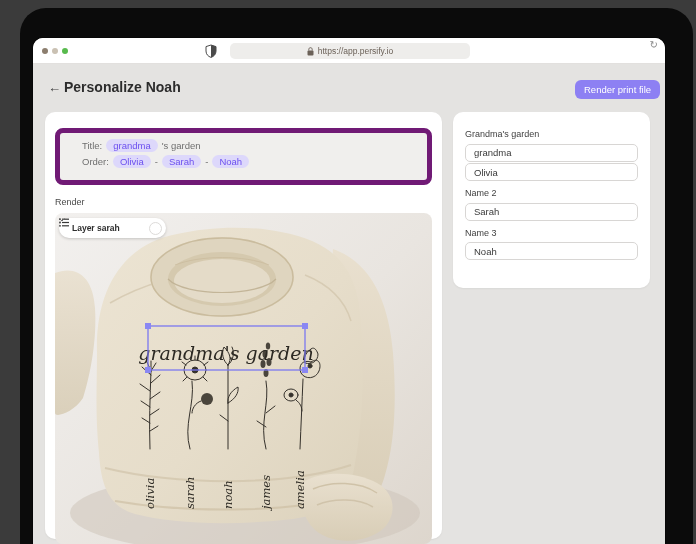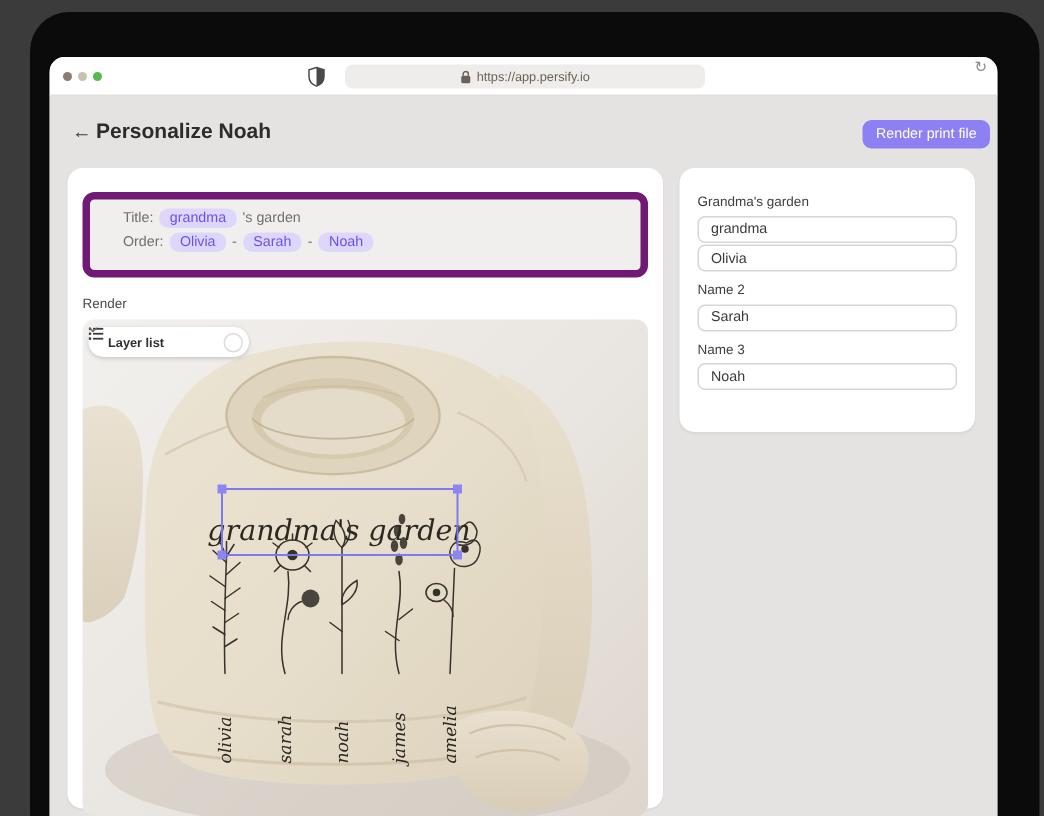--- a/index.html
+++ b/index.html
@@ -160,21 +160,21 @@
 
         <div class="layer-pill">
           <svg width="10" height="9" viewBox="0 0 10 9">
             <circle cx="1" cy="1.2" r="0.9" fill="#3a3a3a"></circle>
               <rect x="3" y="0.6" width="7" height="1.2" fill="#3a3a3a"></rect>
             <circle cx="1" cy="4.5" r="0.9" fill="#3a3a3a"></circle>
               <rect x="3" y="3.9" width="7" height="1.2" fill="#3a3a3a"></rect>
             <circle cx="1" cy="7.8" r="0.9" fill="#3a3a3a"></circle>
               <rect x="3" y="7.2" width="7" height="1.2" fill="#3a3a3a"></rect>
           </svg>
-          <span class="label">Layer list</span>
+          <span class="label">Layer sarah</span>
           <span class="chev-circle">
             <svg width="6" height="4" viewBox="0 0 6 4">
                 <path d="M0.5 0.5 L3 3 L5.5 0.5" fill="none" stroke="#6a6a6a" stroke-width="1"></path>
               </svg>
           </span>
         </div>
 
         <svg width="377" height="331" viewBox="0 0 377 331">
           <defs>
             <linearGradient id="fab" x1="0" y1="0" x2="1" y2="1">

